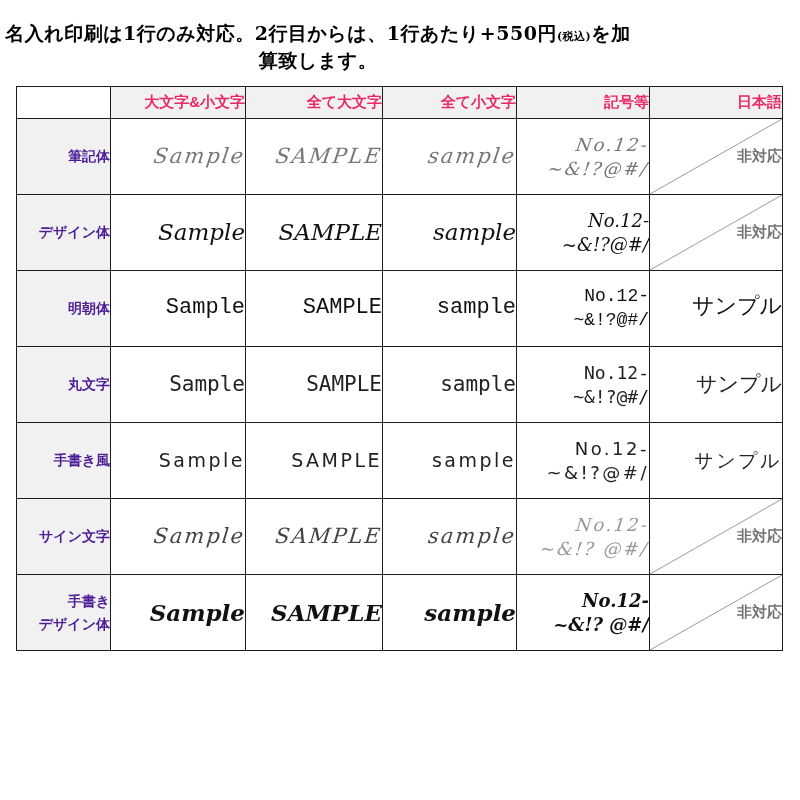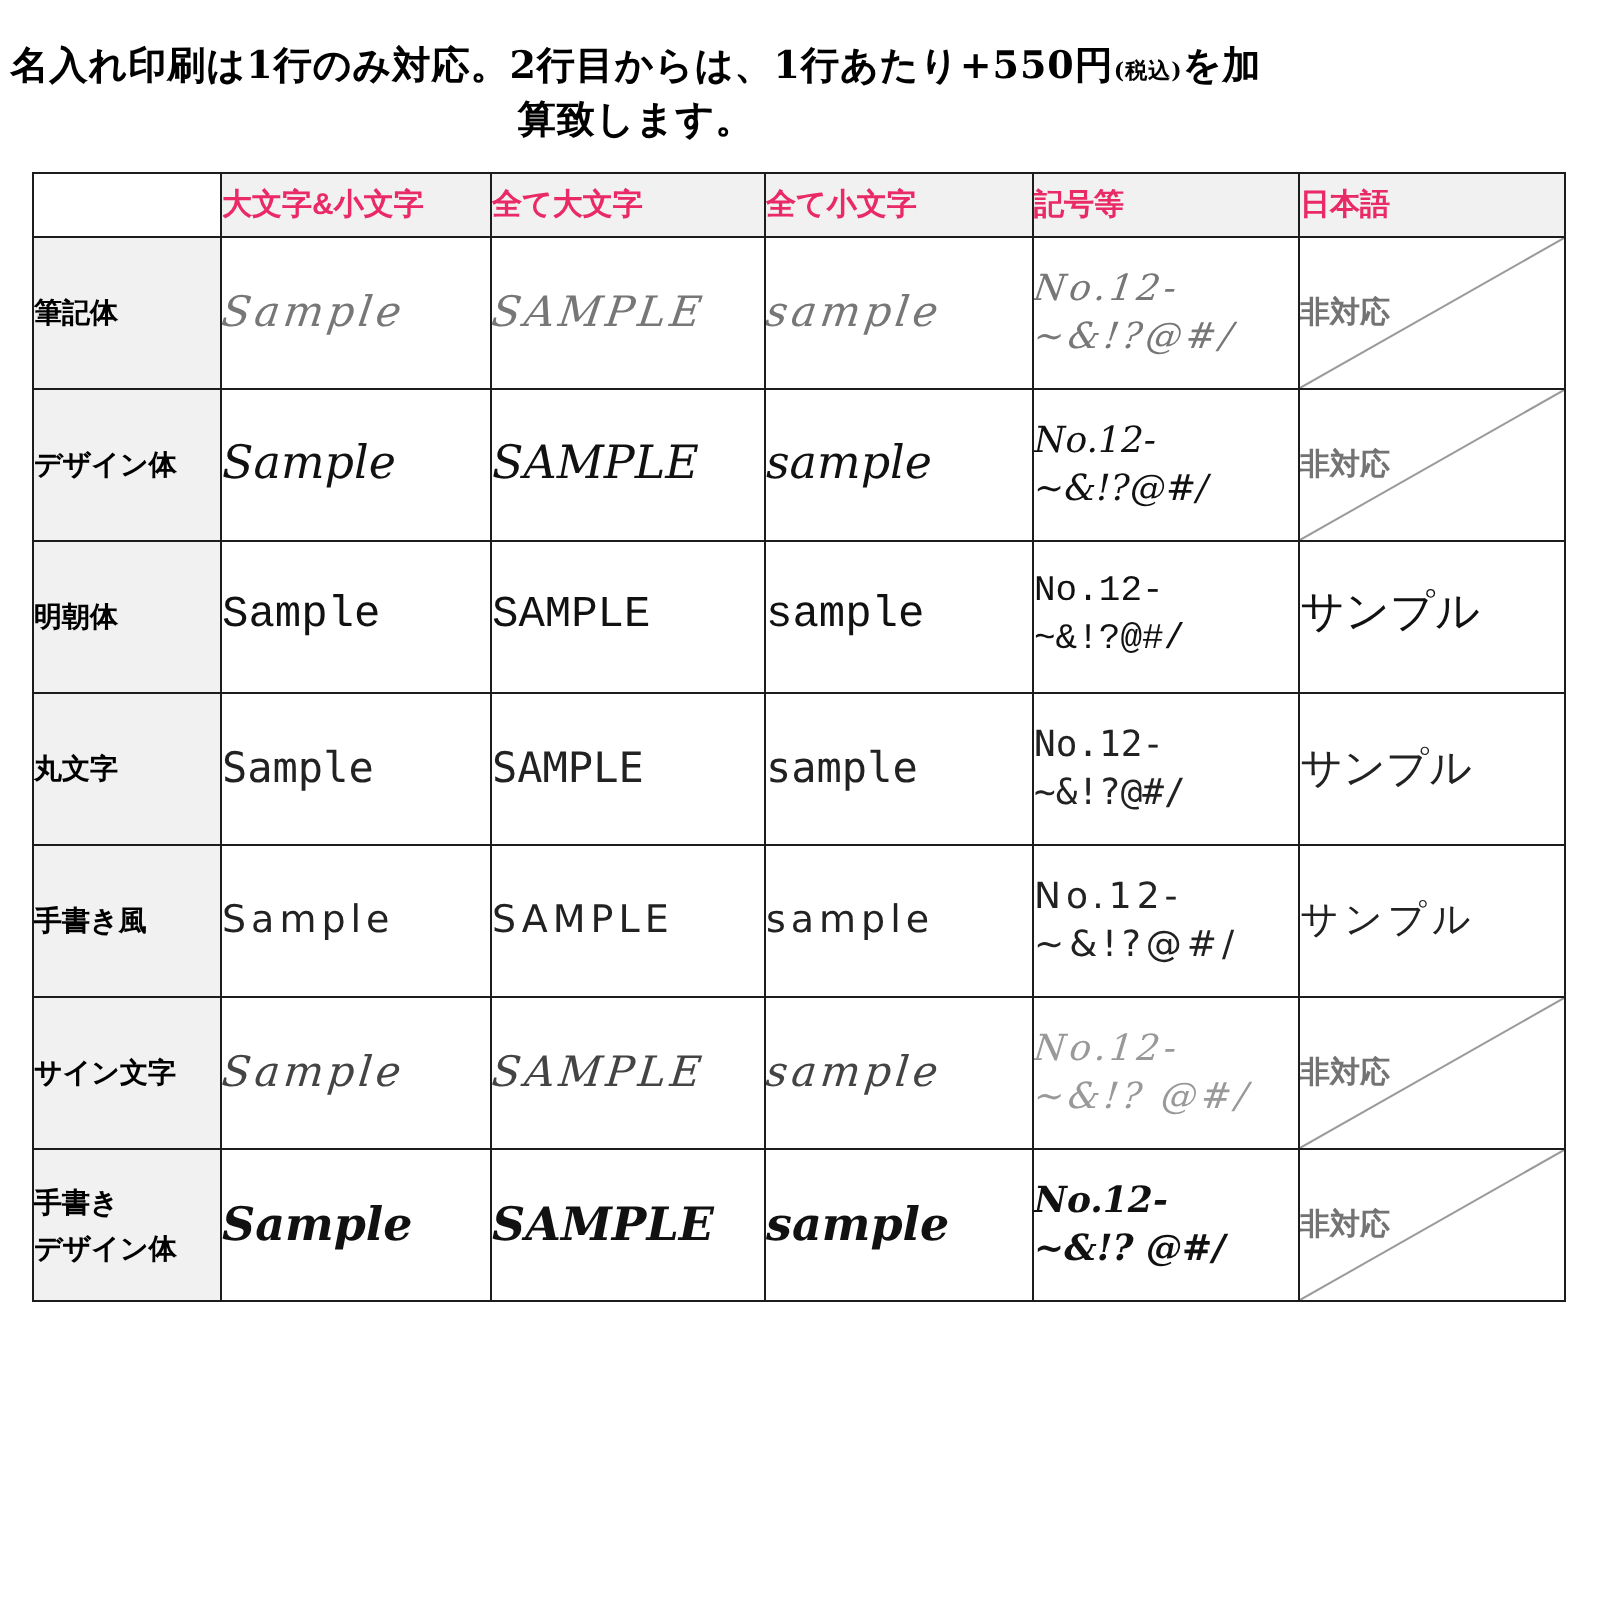--- a/index.html
+++ b/index.html
@@ -23,36 +23,36 @@
   table.font-table{
     border-collapse:collapse;
     table-layout:fixed;
     width:766px;
     margin:13px 0 0 16px;
     background:#fff;
   }
   .font-table th,.font-table td{
     border:1px solid #1c1c1c;
     padding:0;
-    text-align:left;
+    text-align:right;
     vertical-align:middle;
     overflow:hidden;
   }
   .font-table thead th{
     height:31px;
     background:#f1f1f1;
     color:#e92a66;
     font-size:15px;
     font-weight:bold;
   }
   .font-table thead th.corner{background:#ffffff;}
   .font-table tbody th.rowlabel{
     height:75px;
     background:#f1f1f1;
-    color:#000000;
+    color:#4c1d95;
     font-size:14px;
     font-weight:bold;
     white-space:pre-line;
     line-height:1.6;
   }
   .font-table tbody td{
     height:75px;
     position:relative;
     background:#ffffff;
   }

